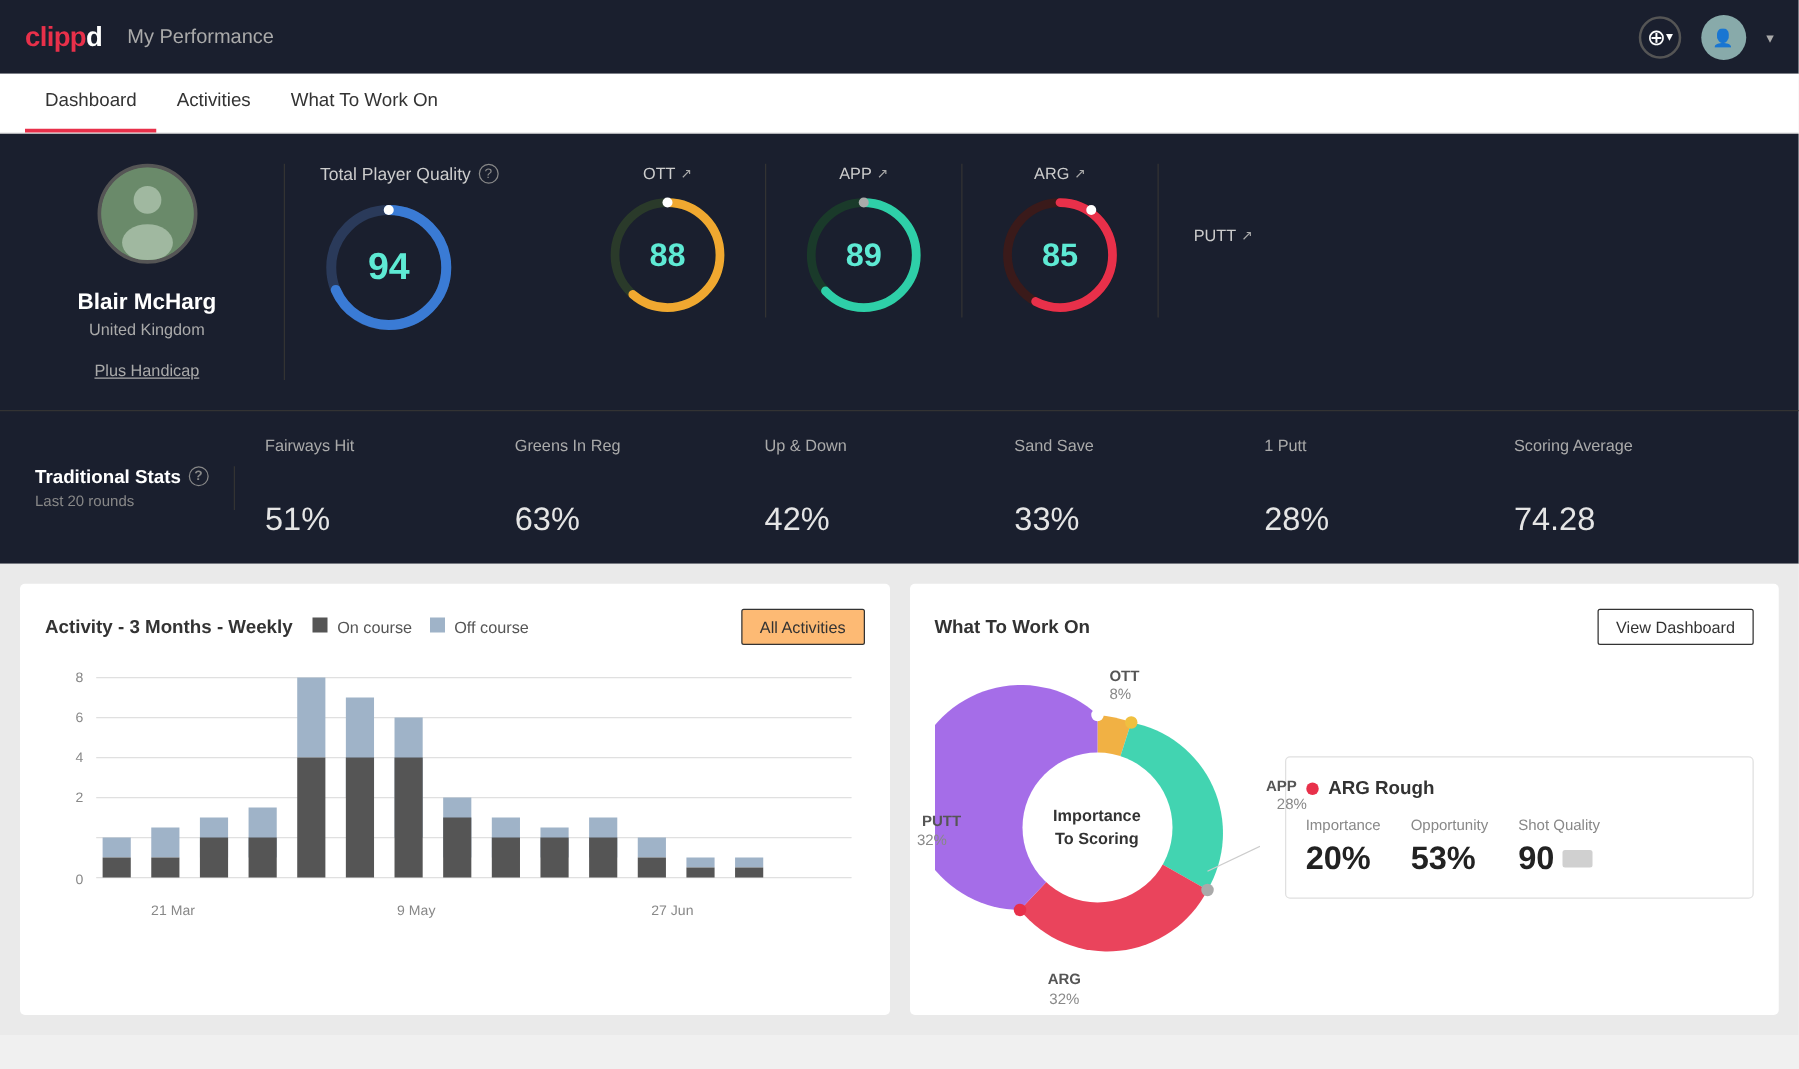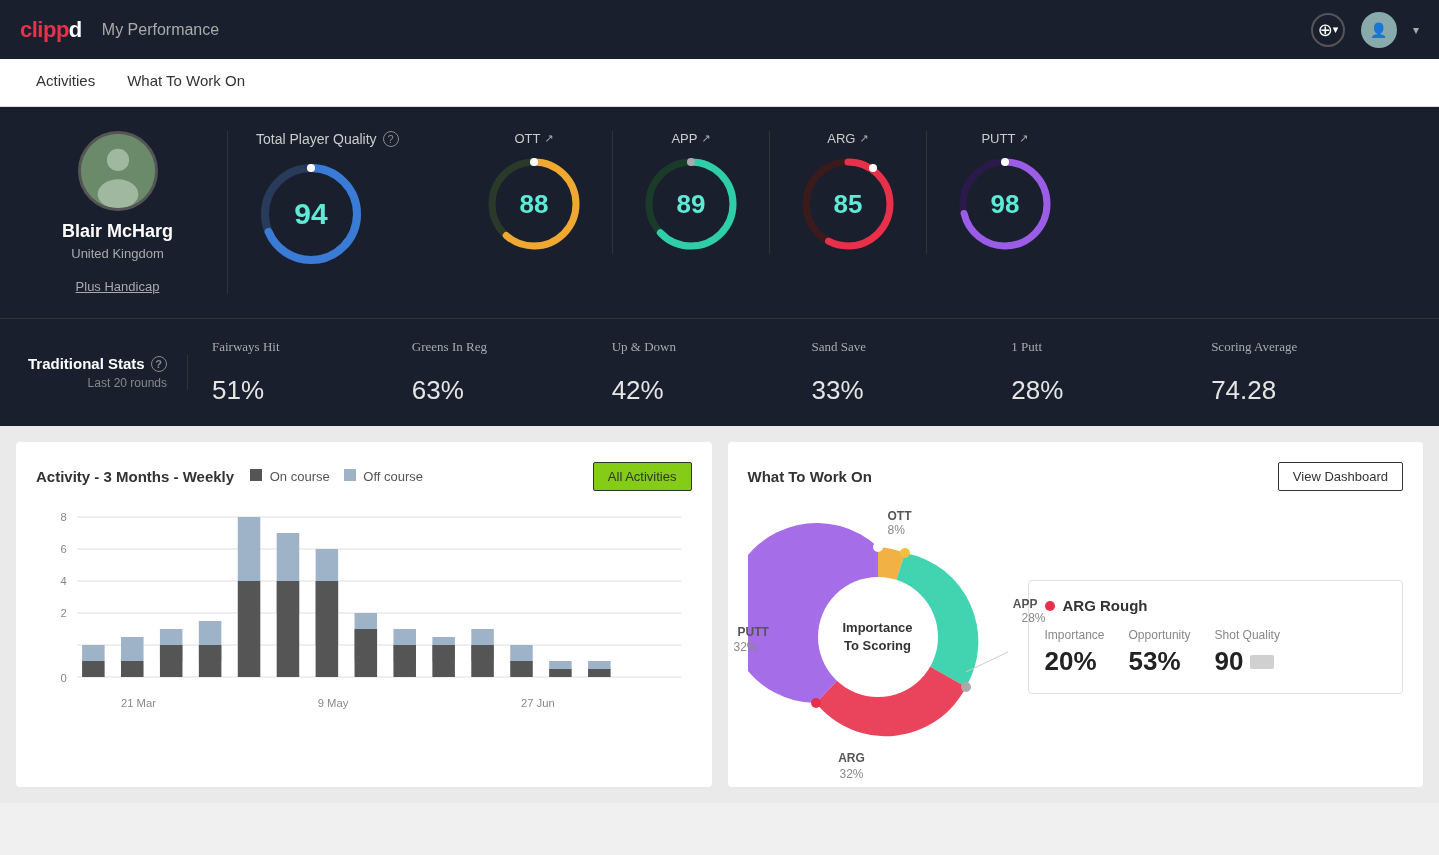--- a/index.html
+++ b/index.html
@@ -110,21 +110,21 @@
       justify-content: center;
       font-size: 30px;
       color: #fff;
       border: 3px solid #555;
       overflow: hidden;
     }
     .player-name {
       font-size: 18px;
       font-weight: 700;
       color: #fff;
-      margin-top: 10px;
+      margin-top: 20px;
       text-align: center;
     }
     .player-country {
       font-size: 13px;
       color: #aaa;
       margin-top: 4px;
     }
     .player-hcp {
       font-size: 13px;
       color: #aaa;
@@ -221,40 +221,38 @@
       font-weight: 600;
       color: #fff;
       display: flex;
       align-items: center;
       gap: 6px;
     }
     .stats-sub {
       font-size: 12px;
       color: #888;
       margin-top: 4px;
-      text-align: right;
     }
     .stats-values {
       display: flex;
       flex: 1;
       padding-left: 24px;
       gap: 0;
     }
     .stat-item {
       flex: 1;
       display: flex;
       flex-direction: column;
       align-items: flex-start;
       padding-right: 16px;
     }
     .stat-name {
       font-size: 13px;
       color: #aaa;
-      margin-bottom: 6px;
-      font-family: Liberation Serif, serif;
+      margin-bottom: 22px;
     }
     .stat-val {
       font-size: 26px;
       font-weight: 500;
       color: #e5e5e5;
       margin-top: 14px;
     }
 
     
     .bottom-panels {
@@ -286,21 +284,21 @@
       color: #555;
     }
     .legend-dot {
       width: 12px;
       height: 12px;
       display: inline-block;
       margin-right: 4px;
     }
     .all-activities-btn {
       border: 1px solid #333;
-      background: #84cc16;
+      background: #fdba74;
       padding: 6px 14px;
       font-size: 13px;
       cursor: pointer;
       border-radius: 2px;
       color: #333;
     }
     .chart-area {
       position: relative;
       height: 220px;
     }
@@ -391,20 +389,21 @@
       <span style="font-size:11px;">▾</span>
     </button>
     <button class="avatar-btn">
       <span>👤</span>
     </button>
     <span style="color:#aaa; font-size:12px;">▾</span>
   </div>
 </header>
 
 <nav class="nav-tabs">
+  <a class="nav-tab active" href="#">Dashboard</a>
   <a class="nav-tab" href="#">Activities</a>
   <a class="nav-tab" href="#">What To Work On</a>
 </nav>
 
 <section class="hero">
   <div class="hero-top">
 
     <div class="player-info">
       <div class="player-avatar">
         <svg width="80" height="80" viewBox="0 0 80 80">
@@ -479,28 +478,20 @@
               <circle cx="75" cy="14" r="4" fill="#fff"></circle>
             </svg>
             <div class="circle-center-val">85</div>
           </div>
         </div>
 
         <div class="score-item" style="border-right:none;">
           <div class="score-label">
             <span>PUTT</span>
             <span class="arrow-up">↗</span>
-          </div>
-          <div class="circle-wrap">
-            <svg width="100" height="100" viewBox="0 0 100 100">
-              <circle cx="50" cy="50" r="42" fill="none" stroke="#2a1a4a" stroke-width="7"></circle>
-              <circle cx="50" cy="50" r="42" fill="none" stroke="#9b5de5" stroke-width="7" stroke-dasharray="254 264" stroke-dashoffset="66" stroke-linecap="round" transform="rotate(-90 50 50)"></circle>
-              <circle cx="50" cy="8" r="4" fill="#fff"></circle>
-            </svg>
-            <div class="circle-center-val">98</div>
           </div>
         </div>
       </div>
     </div>
   </div>
 </section>
 
 <div class="stats-bar">
   <div class="stats-label-section">
     <div class="stats-label">

